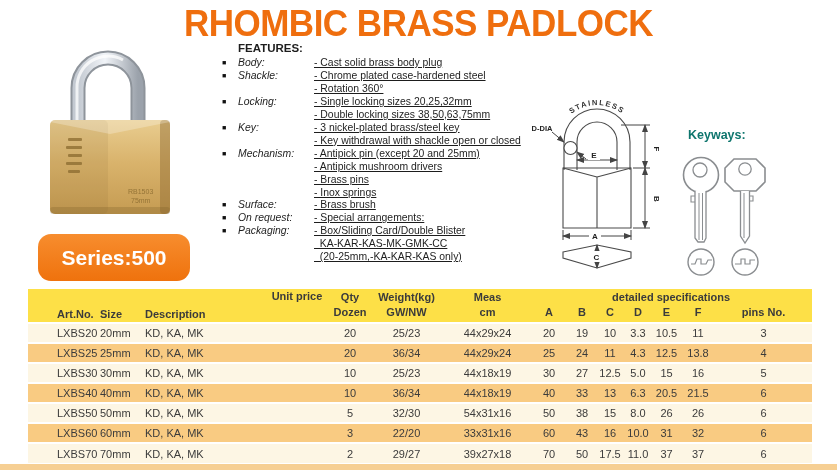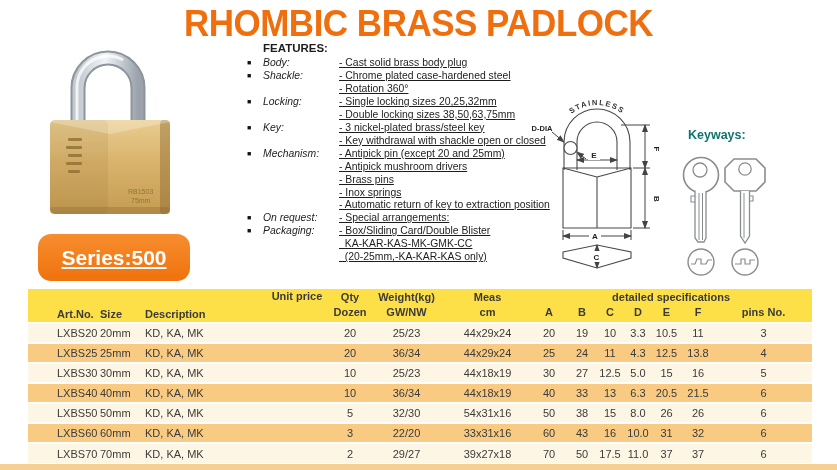--- a/index.html
+++ b/index.html
@@ -8,24 +8,24 @@
 
   
   #title { position:absolute; top:2px; left:0; width:100%; text-align:center;
            font-size:35px; font-weight:bold; letter-spacing:-0.5px; color:#EF6E0E;
            transform:scaleY(1.07); transform-origin:top center; }
 
   
   #padlock-photo { position:absolute; left:28px; top:26px; }
   #series-badge { position:absolute; left:38px; top:234px; width:152px; height:47px;
                   background:linear-gradient(#F78D2E,#EF720D); border-radius:13px;
-                  color:#fff; font-size:21px; font-weight:bold; text-align:center; line-height:47px;text-decoration:underline; }
+                  color:#fff; font-size:21px; font-weight:bold; text-align:center; line-height:47px; }
 
   
-  #features { position:absolute; left:247px; top:42px; width:330px; font-size:10.4px; color:#1d1d1d; }
+  #features { position:absolute; left:222px; top:42px; width:330px; font-size:10.4px; color:#1d1d1d; }
   #features-heading { font-weight:bold; font-size:11.5px; margin-left:16px; margin-bottom:3px; }
   .f-row { display:flex; line-height:12.95px; }
   .f-bullet { width:16px; font-size:7px; line-height:12.95px; color:#111; }
   .f-label { width:76px; font-weight:normal; font-style:italic; }
   .f-text { white-space:pre;text-decoration:underline; }
 
   
   #dim-diagram { position:absolute; left:528px; top:98px; }
   #keyways-heading { position:absolute; left:688px; top:128px; font-size:12.5px; font-weight:bold; color:#0f766e; }
   #keyways-art { position:absolute; left:682px; top:150px; }
@@ -159,23 +159,27 @@
 
       <div class="f-row">
         <span class="f-bullet"></span>
         <span class="f-label"></span>
         <span class="f-text">- Inox springs</span>
       </div>
 
       <div class="f-row">
         <span class="f-bullet"></span>
         <span class="f-label"></span>
-        <span class="f-text">- Automatic return of key to extraction position</span>
-      </div>
-
+      </div>
+
+      <div class="f-row">
+        <span class="f-bullet">■</span>
+        <span class="f-label">Surface:</span>
+        <span class="f-text">- Brass brush</span>
+      </div>
 
       <div class="f-row">
         <span class="f-bullet">■</span>
         <span class="f-label">On request:</span>
         <span class="f-text">- Special arrangements:</span>
       </div>
 
       <div class="f-row">
         <span class="f-bullet">■</span>
         <span class="f-label">Packaging:</span>

